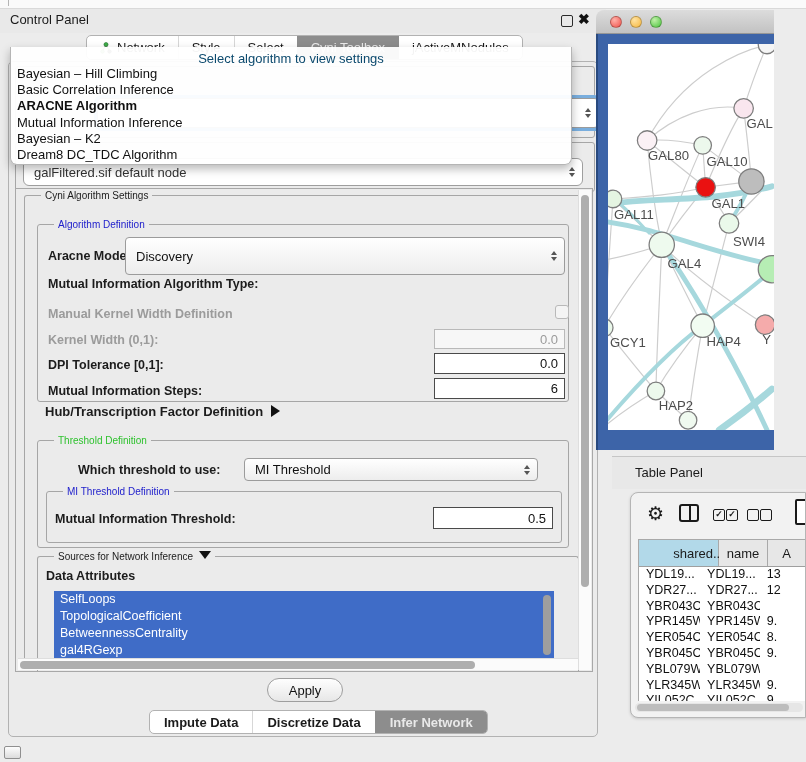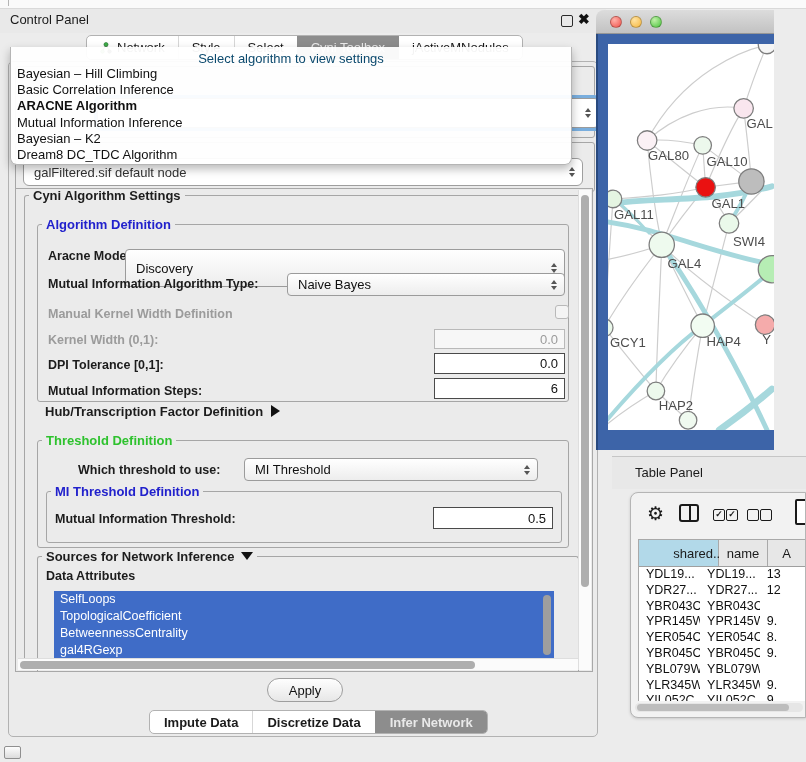--- a/index.html
+++ b/index.html
@@ -24,21 +24,21 @@
   .tab{display:flex;align-items:center;gap:5px;padding:0 13px;font-size:13px;color:#1b1b1b;border-left:1px solid #d7d7d7;white-space:nowrap;}
   .tab:first-child{border-left:none;}
   .tab.active{background:#8d8d8d;color:#ebebeb;border-left-color:#8d8d8d;}
   .tab.active + .tab{border-left-color:#8d8d8d;}
 
   
   #main-panel{left:8px;top:52px;width:590px;height:676px;background:#ebebeb;border:1px solid #b2b2b2;border-radius:5px;box-sizing:border-box;overflow:hidden;}
 
   
   .grp{position:absolute;border:1px solid #a6a6a6;border-radius:3px;}
-  .glabel{position:absolute;top:-8px;left:4px;background:#ebebeb;padding:0 4px;font-size:13px;font-weight:700;line-height:15px;color:#1c1c1c;white-space:nowrap;}
+  .glabel{position:absolute;top:-8px;left:16px;background:#ebebeb;padding:0 4px;font-size:10px;font-weight:400;line-height:15px;color:#1c1c1c;white-space:nowrap;}
   #ghost-combo-a{left:88px;top:36px;width:500px;height:28px;background:#fff;border:1px solid #9b9b9b;border-radius:5px;box-shadow:0 0 0 3px #79aede;}
   #ghost-combo-b{left:14px;top:96px;width:560px;height:28px;background:#fff;border:1px solid #9e9e9e;border-radius:6px;display:flex;align-items:center;padding-left:10px;font-size:13px;color:#333;box-sizing:border-box;}
 
   
   #algo-popup{left:10px;top:38px;width:560px;height:117px;background:rgba(255,255,255,0.95);
       border:1px solid #b5b5b5;border-top:none;border-radius:0 0 7px 7px;z-index:30;
       box-shadow:0 4px 10px rgba(0,0,0,0.28);}
   #popup-placeholder{width:100%;text-align:center;margin-top:4px;font-size:13px;color:#0c4a6e;}
   .popup-item{padding:0 0 0 6px;font-size:13px;color:#101010;line-height:16.2px;white-space:nowrap;}
   .popup-item.hl{font-weight:700;}
@@ -171,36 +171,29 @@
       </div>
 
       <div id="scrollpane" class="abs">
         <div class="grp" style="left:8px;top:6px;width:556px;height:472px;border-bottom:none;">
           <span class="glabel">Cyni Algorithm Settings</span>
 
           <div class="grp" style="left:12px;top:28px;width:530px;height:176px;">
             <span class="glabel blue-t">Algorithm Definition</span>
 
             <span class="lbl" style="left:10px;top:24px;">Aracne Mode:</span>
-            <div class="combo" style="left:87px;top:24px;width:440px;height:38px;">
+            <div class="combo" style="left:87px;top:12px;width:440px;height:38px;">
               <span>Discovery</span>
               <span class="spinner">
                   <b class="u"></b>
                   <b class="d"></b>
                 </span>
             </div>
 
             <span class="lbl" style="left:10px;top:52px;">Mutual Information Algorithm Type:</span>
-            <div class="combo" style="left:249px;top:48px;width:278px;height:23px;">
-              <span>Naive Bayes</span>
-              <span class="spinner">
-                  <b class="u"></b>
-                  <b class="d"></b>
-                </span>
-            </div>
 
             <span class="lbl dis" style="left:10px;top:82px;">Manual Kernel Width Definition</span>
             <span class="cb" style="left:517px;top:80px;"></span>
 
             <span class="lbl dis" style="left:10px;top:108px;">Kernel Width (0,1):</span>
             <div class="tin dis" style="left:396px;top:104px;width:131px;height:20px;">
               <span>0.0</span>
             </div>
 
             <span class="lbl" style="left:10px;top:133px;">DPI Tolerance [0,1]:</span>

